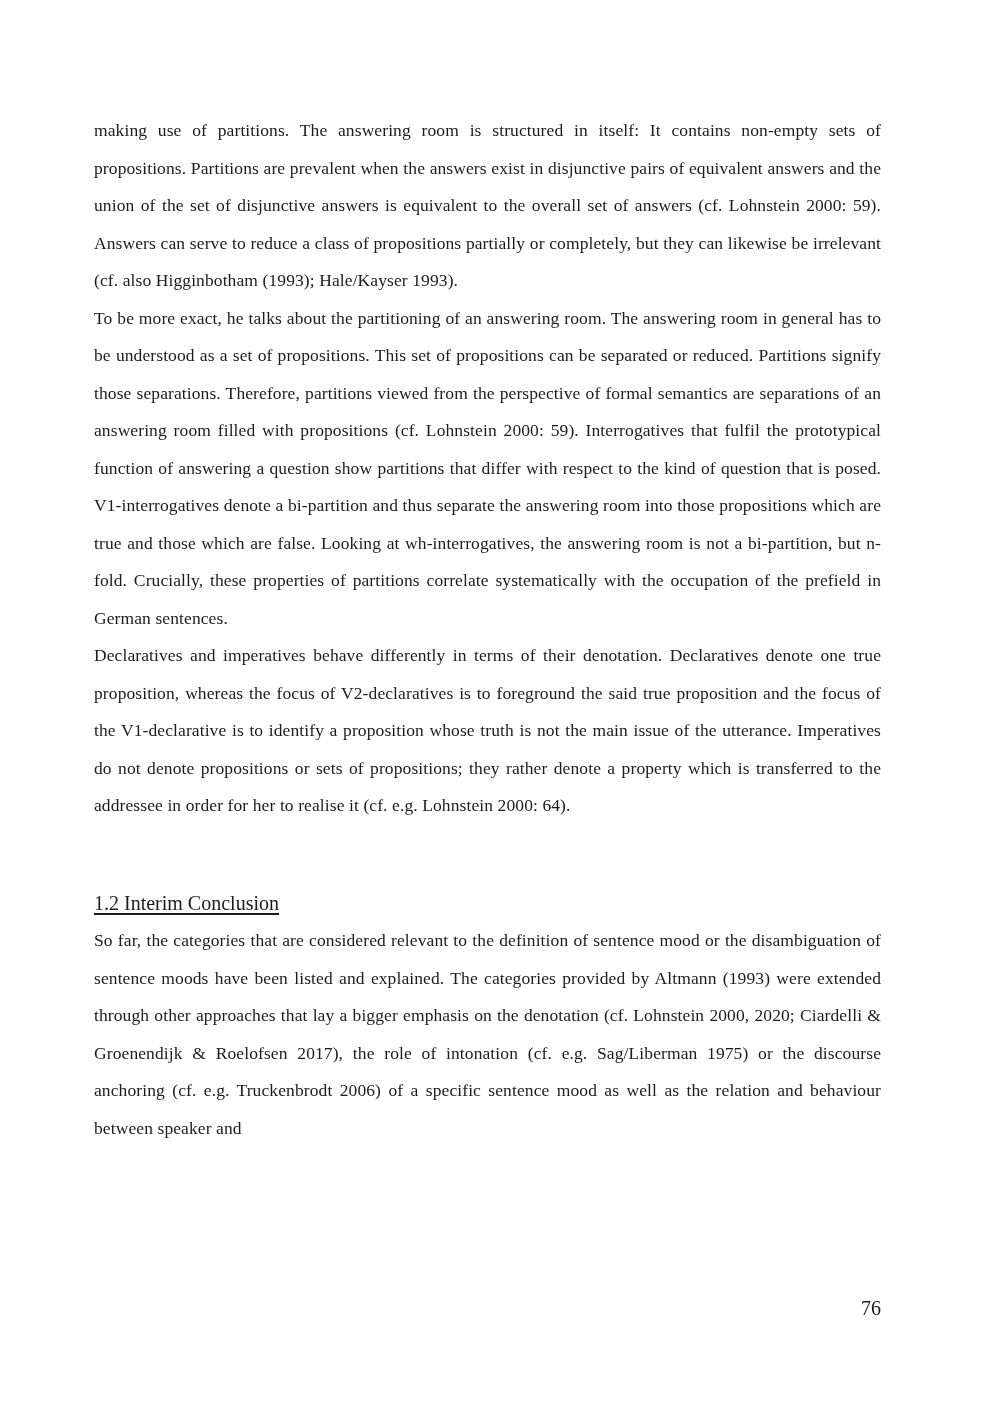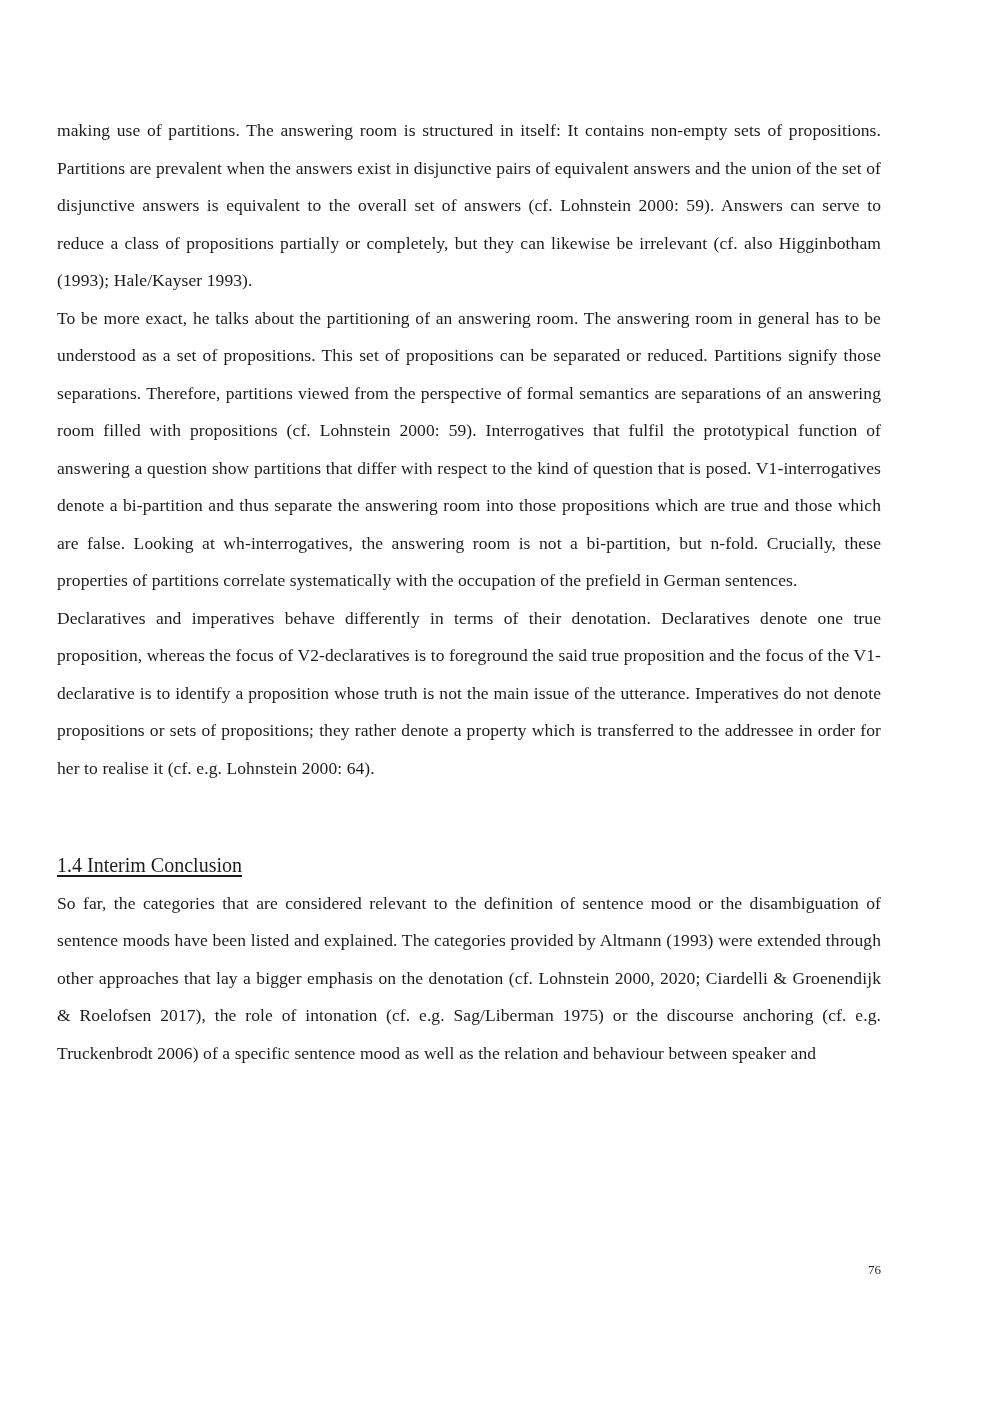--- a/index.html
+++ b/index.html
@@ -6,21 +6,21 @@
     margin: 0;
     padding: 0;
     background: #ffffff;
   }
   .page {
     position: relative;
     width: 1000px;
     height: 1415px;
     background: #ffffff;
     box-sizing: border-box;
-    padding: 112px 119px 0 57px;
+    padding: 112px 119px 0 94px;
     font-family: "Liberation Serif", "DejaVu Serif", serif;
     color: #1c1c1c;
     overflow: hidden;
   }
   .text-block p {
     margin: 0;
     font-size: 17.5px;
     line-height: 37.5px;
     text-align: justify;
     text-justify: inter-word;
@@ -31,39 +31,39 @@
   h2.section-heading {
     margin: 60px 0 0 0;
     font-size: 20px;
     line-height: 37.5px;
     font-weight: normal;
     text-decoration: underline;
     text-underline-offset: 3px;
   }
   .page-number {
     position: absolute;
-    top: 1258px;
+    top: 1296px;
     right: 119px;
-    font-size: 13px;
+    font-size: 20px;
     line-height: 24px;
     color: #1c1c1c;
   }
 </style>
 </head>
 <body>
 
 <div class="page">
   <div class="text-block">
 
     <p>making use of partitions. The answering room is structured in itself: It contains non-empty sets of propositions. Partitions are prevalent when the answers exist in disjunctive pairs of equivalent answers and the union of the set of disjunctive answers is equivalent to the overall set of answers (cf. Lohnstein 2000: 59). Answers can serve to reduce a class of propositions partially or completely, but they can likewise be irrelevant (cf. also Higginbotham (1993); Hale/Kayser 1993).</p>
 
     <p><span>To be more exact, he talks about the partitioning of an answering room. The answering room in general has to be understood as a set of propositions. This set of propositions can be separated or reduced. Partitions signify those separations. Therefore, partitions viewed from the perspective of formal semantics are separations of an answering room filled with propositions (cf. Lohnstein 2000: 59). Interrogatives that fulfil the prototypical function of answering a question show partitions that differ with respect to the kind of question that is posed. V1-interrogatives denote a bi-partition and thus separate the answering room into those propositions which are true and those which are false. Looking at </span><span class="italic">wh</span><span>-interrogatives, the answering room is not a bi-partition, but n-fold. Crucially, these properties of partitions correlate systematically with the occupation of the prefield in German sentences.</span></p>
 
     <p>Declaratives and imperatives behave differently in terms of their denotation. Declaratives denote one true proposition, whereas the focus of V2-declaratives is to foreground the said true proposition and the focus of the V1-declarative is to identify a proposition whose truth is not the main issue of the utterance. Imperatives do not denote propositions or sets of propositions; they rather denote a property which is transferred to the addressee in order for her to realise it (cf. e.g. Lohnstein 2000: 64).</p>
 
-    <h2 class="section-heading">1.4 Interim Conclusion</h2>
+    <h2 class="section-heading">1.2 Interim Conclusion</h2>
 
     <p>So far, the categories that are considered relevant to the definition of sentence mood or the disambiguation of sentence moods have been listed and explained. The categories provided by Altmann (1993) were extended through other approaches that lay a bigger emphasis on the denotation (cf. Lohnstein 2000, 2020; Ciardelli &amp; Groenendijk &amp; Roelofsen 2017), the role of intonation (cf. e.g. Sag/Liberman 1975) or the discourse anchoring (cf. e.g. Truckenbrodt 2006) of a specific sentence mood  as well as the relation and behaviour between speaker and</p>
 
   </div>
 
   <div class="page-number">76</div>
 </div>
 
 </body></html>

